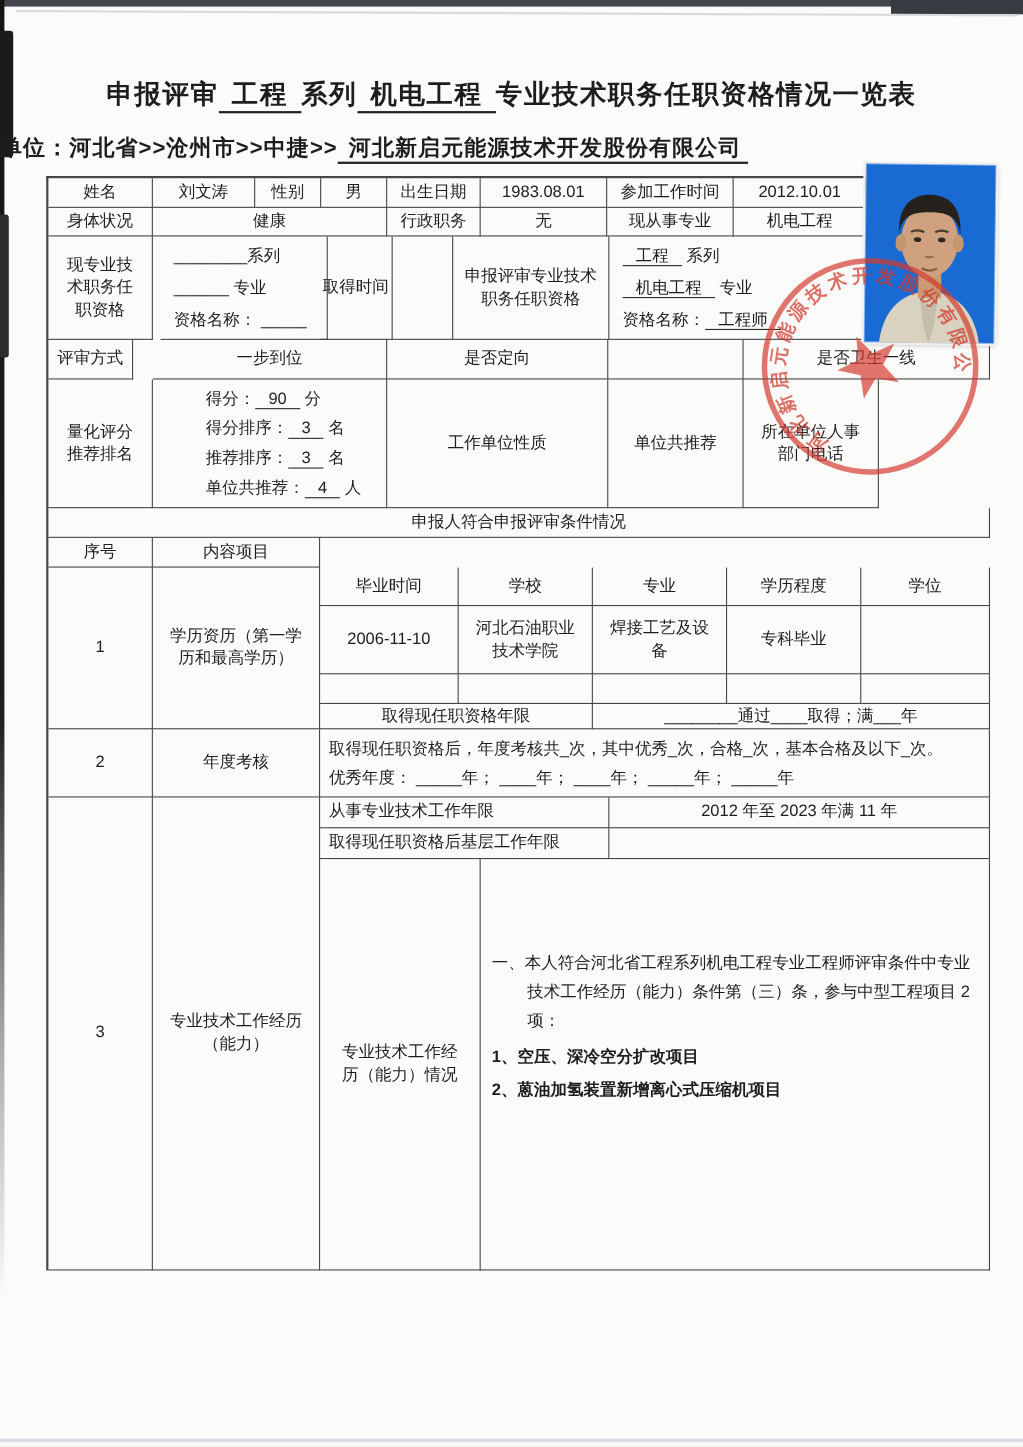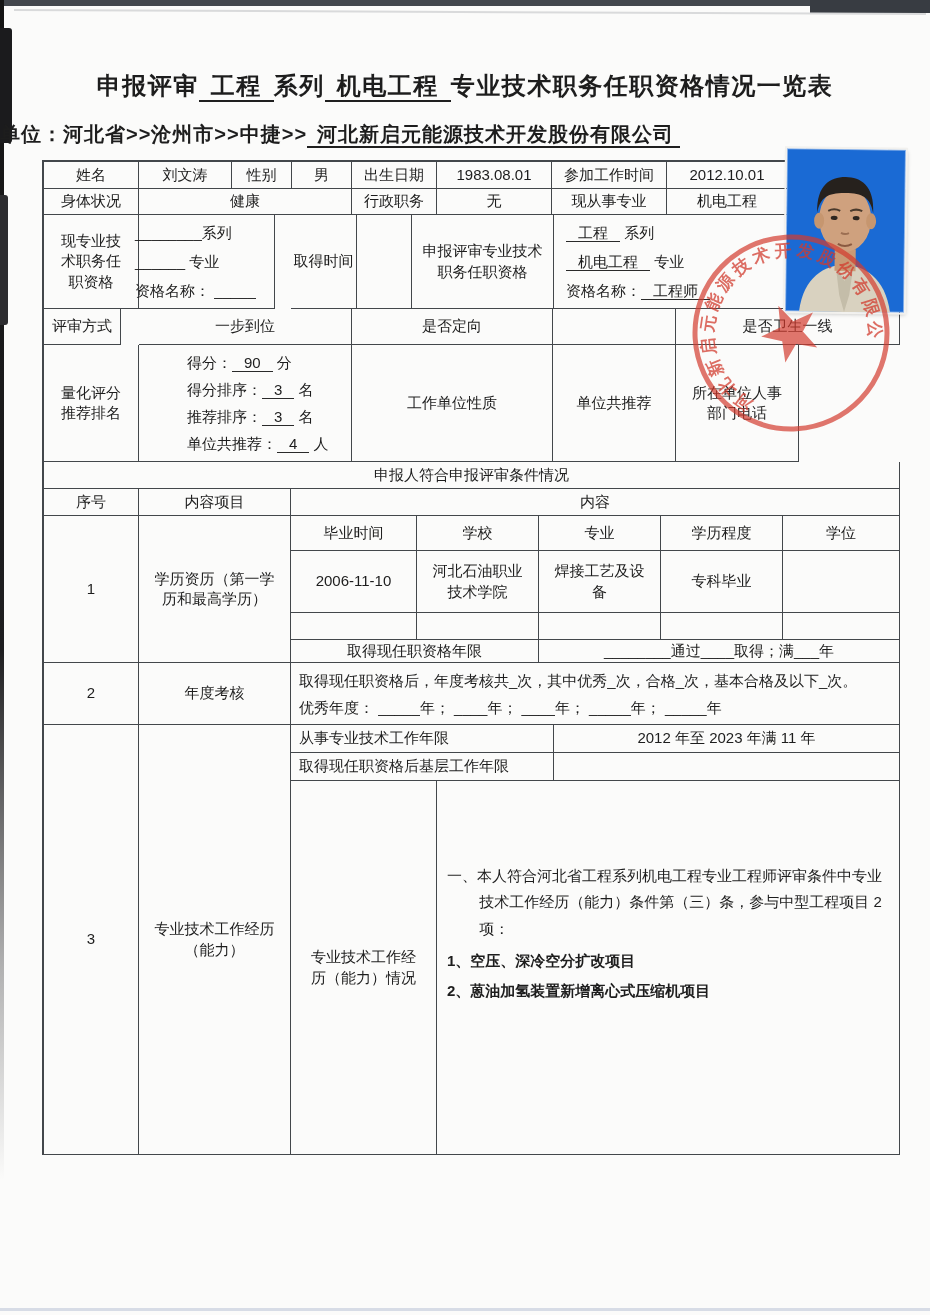--- a/index.html
+++ b/index.html
@@ -69,21 +69,21 @@
     <div class="c" style="left:744px;top:0;width:112px;height:147px"></div>
 
     <div class="c" style="left:0;top:27px;width:95px;height:26px">身体状况</div>
     <div class="c" style="left:95px;top:27px;width:213px;height:26px">健康</div>
     <div class="c" style="left:308px;top:27px;width:85px;height:26px">行政职务</div>
     <div class="c" style="left:393px;top:27px;width:115px;height:26px">无</div>
     <div class="c" style="left:508px;top:27px;width:115px;height:26px">现从事专业</div>
     <div class="c" style="left:623px;top:27px;width:121px;height:26px">机电工程</div>
 
     <div class="c" style="left:0;top:53px;width:95px;height:94px;padding:0 14px">现专业技术职务任职资格</div>
-    <div class="c lft" style="left:79px;top:53px;width:152px;height:94px;padding-left:12px">
+    <div class="c lft" style="left:102px;top:53px;width:152px;height:94px;padding-left:12px">
       <div class="ln">________系列</div>
       <div class="ln">______ 专业</div>
       <div class="ln">资格名称： _____</div>
     </div>
     <div class="c" style="left:247px;top:53px;width:66px;height:94px">取得时间</div>
     <div class="c" style="left:313px;top:53px;width:55px;height:94px"></div>
     <div class="c" style="left:368px;top:53px;width:142px;height:94px;padding:0 10px">申报评审专业技术职务任职资格</div>
     <div class="c lft" style="left:510px;top:53px;width:234px;height:94px;padding-left:12px">
       <div class="ln"><span class="u">工程</span> <span>系列</span></div>
       <div class="ln"><span class="u">机电工程</span> <span>专业</span></div>
@@ -104,21 +104,20 @@
       <div class="qln"><span>单位共推荐：</span><span class="u">4</span> <span>人</span></div>
     </div>
     <div class="c" style="left:308px;top:183px;width:201px;height:117px">工作单位性质</div>
     <div class="c" style="left:509px;top:183px;width:123px;height:117px">单位共推荐</div>
     <div class="c" style="left:632px;top:183px;width:123px;height:117px;padding:0 12px">所在单位人事部门电话</div>
 
     <div class="c" style="left:0;top:300px;width:856px;height:27px">申报人符合申报评审条件情况</div>
 
     <div class="c" style="left:0;top:327px;width:95px;height:27px">序号</div>
     <div class="c" style="left:95px;top:327px;width:152px;height:27px">内容项目</div>
-    <div class="c" style="left:247px;top:327px;width:609px;height:27px">内容</div>
 
     <div class="c" style="left:0;top:354px;width:95px;height:147px">1</div>
     <div class="c" style="left:95px;top:354px;width:152px;height:147px;padding:0 10px">学历资历（第一学历和最高学历）</div>
     <div class="c" style="left:247px;top:354px;width:126px;height:35px">毕业时间</div>
     <div class="c" style="left:373px;top:354px;width:122px;height:35px">学校</div>
     <div class="c" style="left:495px;top:354px;width:122px;height:35px">专业</div>
     <div class="c" style="left:617px;top:354px;width:122px;height:35px">学历程度</div>
     <div class="c" style="left:739px;top:354px;width:117px;height:35px">学位</div>
     <div class="c" style="left:247px;top:389px;width:126px;height:62px">2006-11-10</div>
     <div class="c" style="left:373px;top:389px;width:122px;height:62px">

